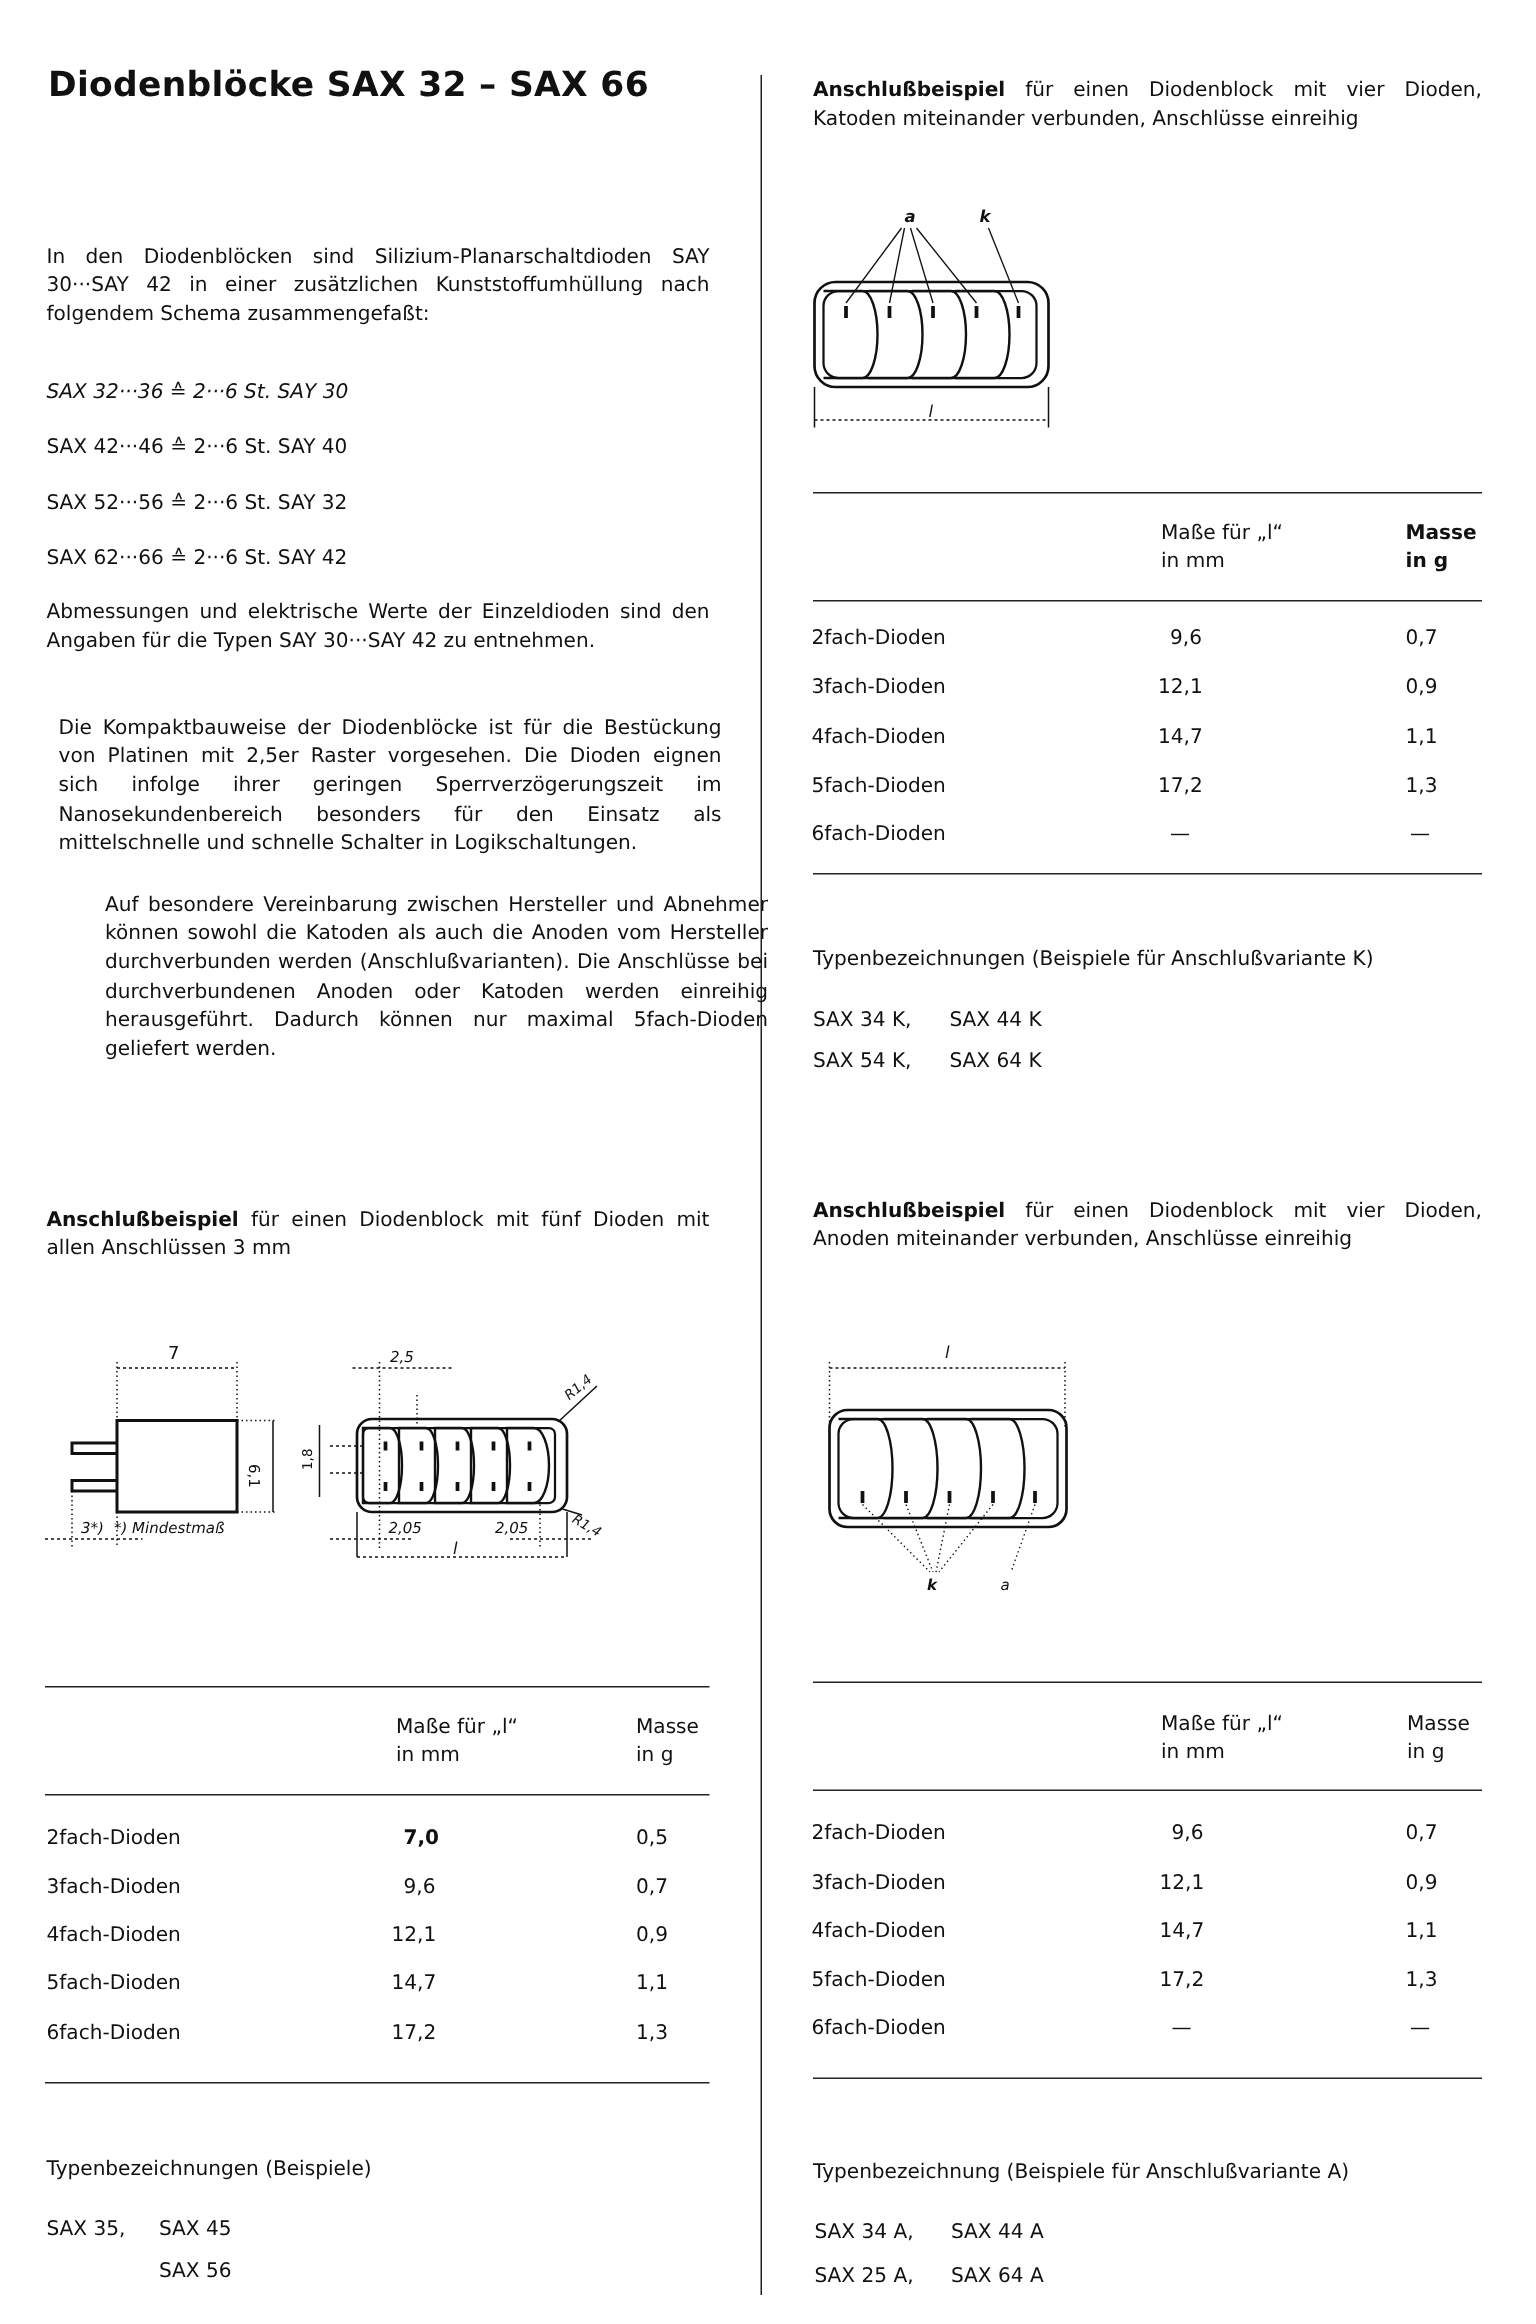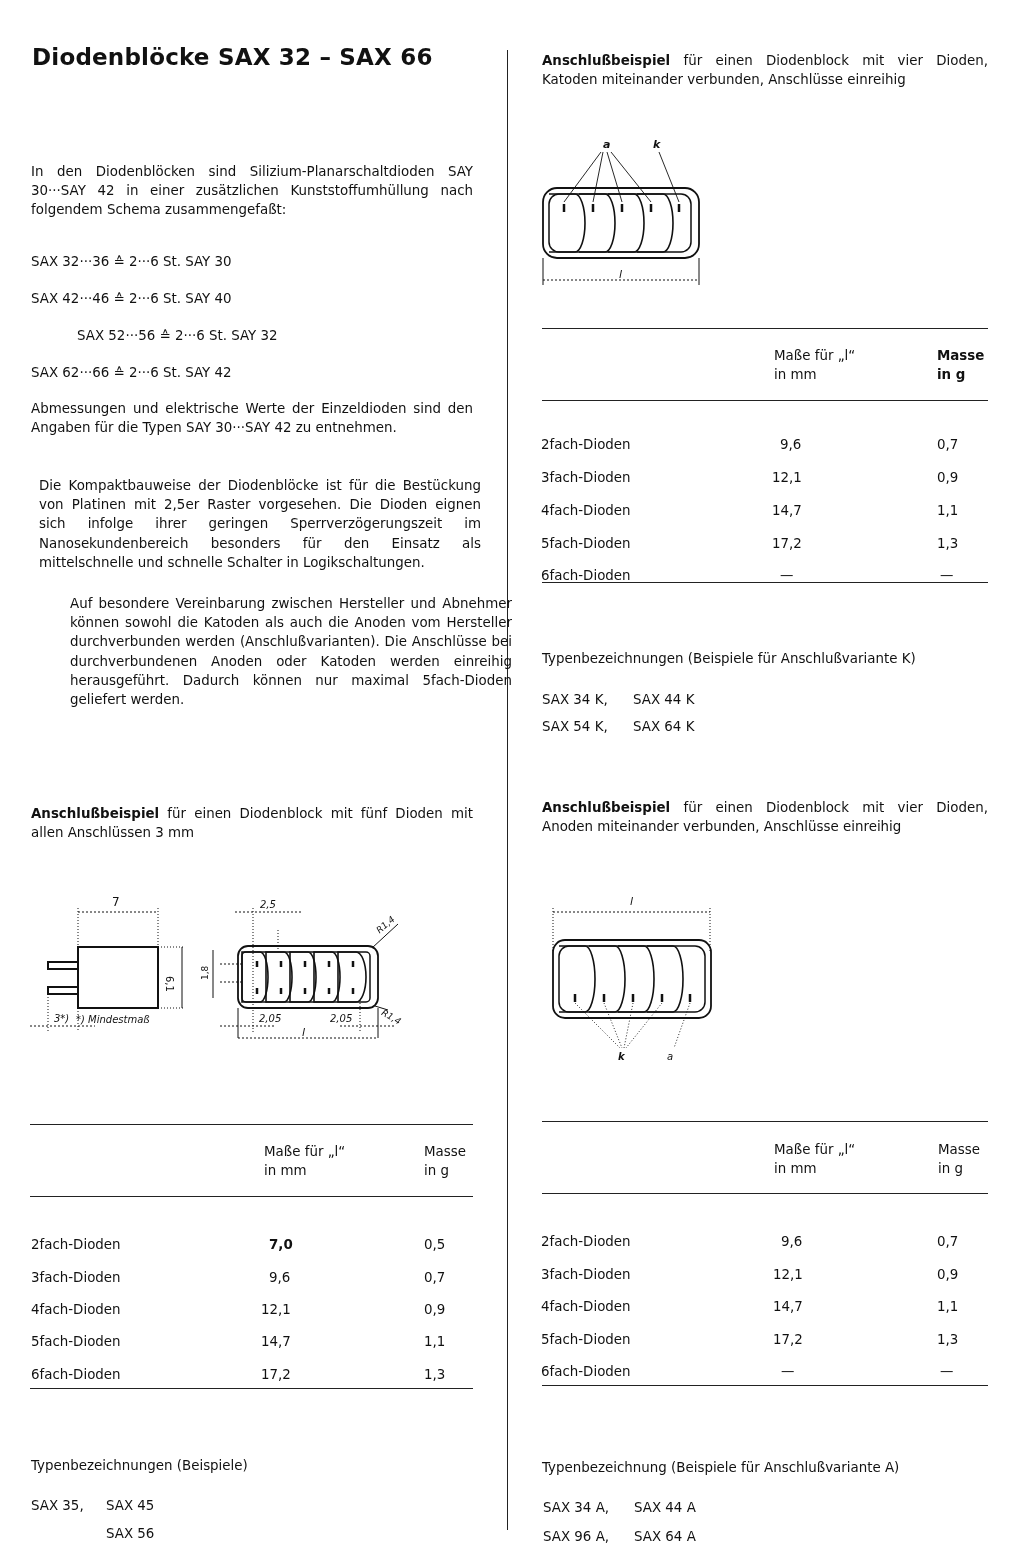--- a/index.html
+++ b/index.html
@@ -4,38 +4,38 @@
   <style>
     html, body { margin:0; padding:0; background:#ffffff; }
     body { width:1024px; height:1549px; position:relative; overflow:hidden; color:#111; font-family:"DejaVu Sans", sans-serif; }
     .abs { position:absolute; }
     .title { left:32px; top:44px; font-size:23px; font-weight:bold; letter-spacing:0.2px; white-space:nowrap; }
     .p { font-size:13.4px; line-height:19.2px; text-align:justify; width:442px; }
     .p.last-left { text-align-last:left; }
     .schema-line { font-size:13.4px; white-space:nowrap; }
     .divider { left:507px; top:50px; width:0; height:1480px; border-left:1.5px solid #222; }
     .hr { height:0; border-top:1.3px solid #222; }
-    .cell { font-size:13.4px; white-space:nowrap;margin-top:19px; }
+    .cell { font-size:13.4px; white-space:nowrap; }
     .hdr { font-size:13.4px; line-height:19px; white-space:nowrap; }
     .bold { font-weight:bold; }
     .sm { font-size:10px; font-style:italic; white-space:nowrap; }
     svg text { font-family:"DejaVu Sans", sans-serif; }
   </style>
 </head>
 <body>
 
 <div class="abs title">Diodenblöcke SAX 32 – SAX 66</div>
 
 <div class="abs divider"></div>
 
 <div class="abs p" style="left:31px; top:162px;">In den Diodenblöcken sind Silizium-Planarschaltdioden SAY 30···SAY 42 in einer zusätzlichen Kunststoffumhüllung nach folgendem Schema zusammengefaßt:</div>
 
-<div class="abs schema-line" style="left:31px; top:254px;">SAX 32···36 ≙ 2···6 St. SAY 30</div>
+<div class="abs schema-line" style="left:31px; top:254px;font-style:italic;">SAX 32···36 ≙ 2···6 St. SAY 30</div>
 <div class="abs schema-line" style="left:31px; top:291px;">SAX 42···46 ≙ 2···6 St. SAY 40</div>
-<div class="abs schema-line" style="left:31px; top:328px;margin-left:46px;">SAX 52···56 ≙ 2···6 St. SAY 32</div>
+<div class="abs schema-line" style="left:31px; top:328px;">SAX 52···56 ≙ 2···6 St. SAY 32</div>
 <div class="abs schema-line" style="left:31px; top:365px;">SAX 62···66 ≙ 2···6 St. SAY 42</div>
 
 <div class="abs p last-left" style="left:31px; top:399px;">Abmessungen und elektrische Werte der Einzeldioden sind den Angaben für die Typen SAY 30···SAY 42 zu entnehmen.</div>
 <div class="abs p last-left" style="left:39px; top:476px;">Die Kompaktbauweise der Diodenblöcke ist für die Bestückung von Platinen mit 2,5er Raster vorgesehen. Die Dioden eignen sich infolge ihrer geringen Sperrverzögerungszeit im Nanosekundenbereich besonders für den Einsatz als mittelschnelle und schnelle Schalter in Logikschaltungen.</div>
 <div class="abs p last-left" style="left:31px; top:594px;margin-left:39px;">Auf besondere Vereinbarung zwischen Hersteller und Abnehmer können sowohl die Katoden als auch die Anoden vom Hersteller durchverbunden werden (Anschlußvarianten). Die Anschlüsse bei durchverbundenen Anoden oder Katoden werden einreihig herausgeführt. Dadurch können nur maximal 5fach-Dioden geliefert werden.</div>
 
 <div class="abs p last-left" style="left:31px; top:804px;">
   <span class="bold">Anschlußbeispiel</span><span> für einen Diodenblock mit fünf Dioden mit allen Anschlüssen 3 mm</span>
 </div>
 
@@ -294,14 +294,14 @@
 <div>
   <div class="abs cell" style="left:541px; top:1345px;">6fach-Dioden</div>
   <div class="abs cell" style="left:781px; top:1345px;">—</div>
   <div class="abs cell" style="left:940px; top:1345px;">—</div>
 </div>
 <div class="abs hr" style="left:542px; top:1385px; width:446px;"></div>
 
 <div class="abs cell" style="left:542px; top:1441px;">Typenbezeichnung (Beispiele für Anschlußvariante A)</div>
 <div class="abs cell" style="left:543px; top:1481px;">SAX 34 A,</div>
 <div class="abs cell" style="left:634px; top:1481px;">SAX 44 A</div>
-<div class="abs cell" style="left:543px; top:1510px;">SAX 96 A,</div>
+<div class="abs cell" style="left:543px; top:1510px;">SAX 25 A,</div>
 <div class="abs cell" style="left:634px; top:1510px;">SAX 64 A</div>
 
 </body></html>

